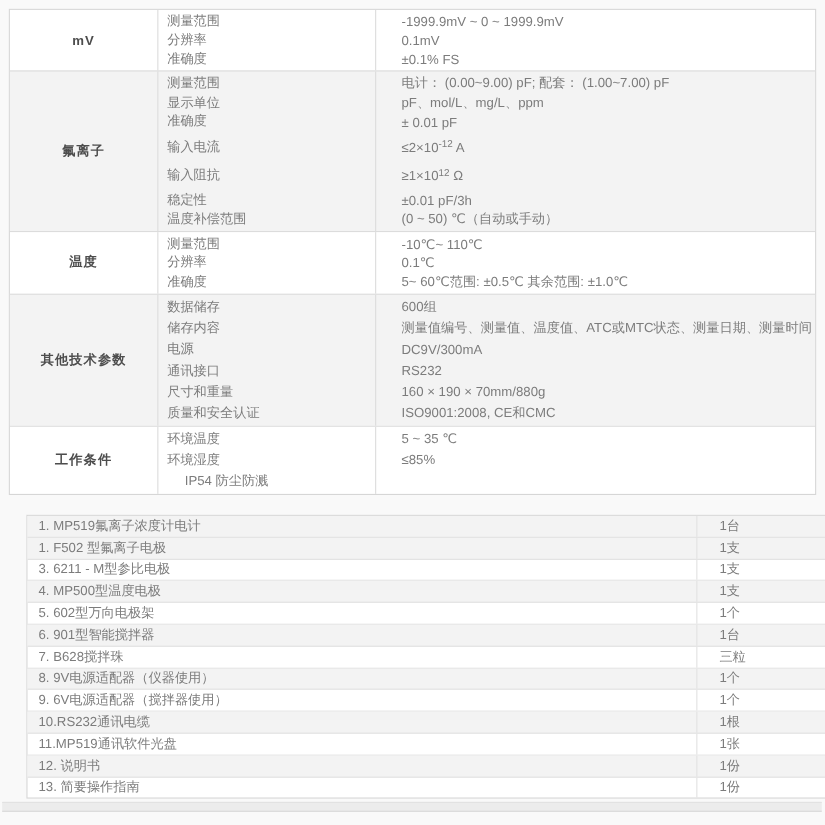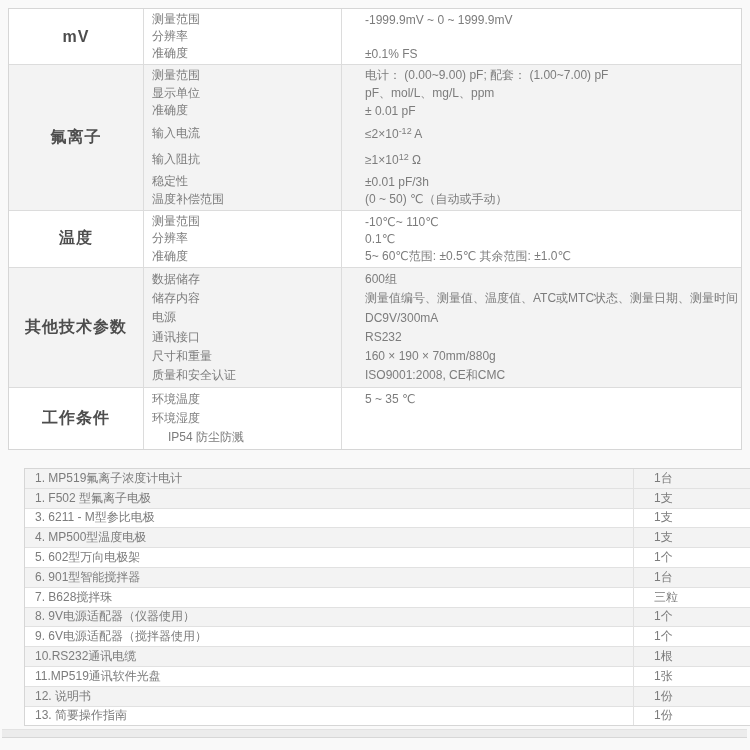--- a/index.html
+++ b/index.html
@@ -13,21 +13,21 @@
   .spec-table {
     position:absolute; left:8px; top:8px; width:732px;
     background:#ffffff; border:1px solid #d6d6d6;
   }
   .spec-section { display:flex; border-top:1px solid #dcdcdc; }
   .spec-section:first-child { border-top:none; }
   .spec-section.shaded { background:#f3f3f3; }
   .spec-cat {
     width:134px; border-right:1px solid #dcdcdc; flex:none;
     display:flex; align-items:center; justify-content:center;
-    font-size:16px; font-weight:bold; color:#4d4d4d; letter-spacing:1px;
+    font-size:12px; font-weight:bold; color:#4d4d4d; letter-spacing:1px;
   }
   .spec-rows { flex:1; position:relative; padding:2px 0; display:flex; flex-direction:column; }
   .spec-rows::before {
     content:""; position:absolute; left:197px; top:0; bottom:0; width:1px;
     background:#dcdcdc;
   }
   .spec-row { display:flex; align-items:center; min-height:18px; }
   .spec-label {
     width:189px; flex:none; padding-left:8px;
     font-size:12px; color:#7c7c7c;
@@ -74,20 +74,21 @@
   <div class="spec-table">
       <div class="spec-section">
         <div class="spec-cat">mV</div>
         <div class="spec-rows">
           <div class="spec-row">
             <div class="spec-label">测量范围</div>
             <div class="spec-value">-1999.9mV ~ 0 ~ 1999.9mV</div>
           </div>
           <div class="spec-row">
             <div class="spec-label">分辨率</div>
+            <div class="spec-value">0.1mV</div>
           </div>
           <div class="spec-row">
             <div class="spec-label">准确度</div>
             <div class="spec-value">±0.1% FS</div>
           </div>
         </div>
       </div>
       <div class="spec-section shaded">
         <div class="spec-cat">氟离子</div>
         <div class="spec-rows">
@@ -169,20 +170,21 @@
       </div>
       <div class="spec-section">
         <div class="spec-cat">工作条件</div>
         <div class="spec-rows">
           <div class="spec-row">
             <div class="spec-label">环境温度</div>
             <div class="spec-value">5 ~ 35 ℃</div>
           </div>
           <div class="spec-row">
             <div class="spec-label">环境湿度</div>
+            <div class="spec-value">≤85%</div>
           </div>
           <div class="spec-row">
             <div class="spec-value">IP54  防尘防溅</div>
           </div>
         </div>
       </div>
     </div>
   <div class="pack-table">
       <div class="pack-row shaded">
         <div class="pack-item">1. MP519氟离子浓度计电计</div>

